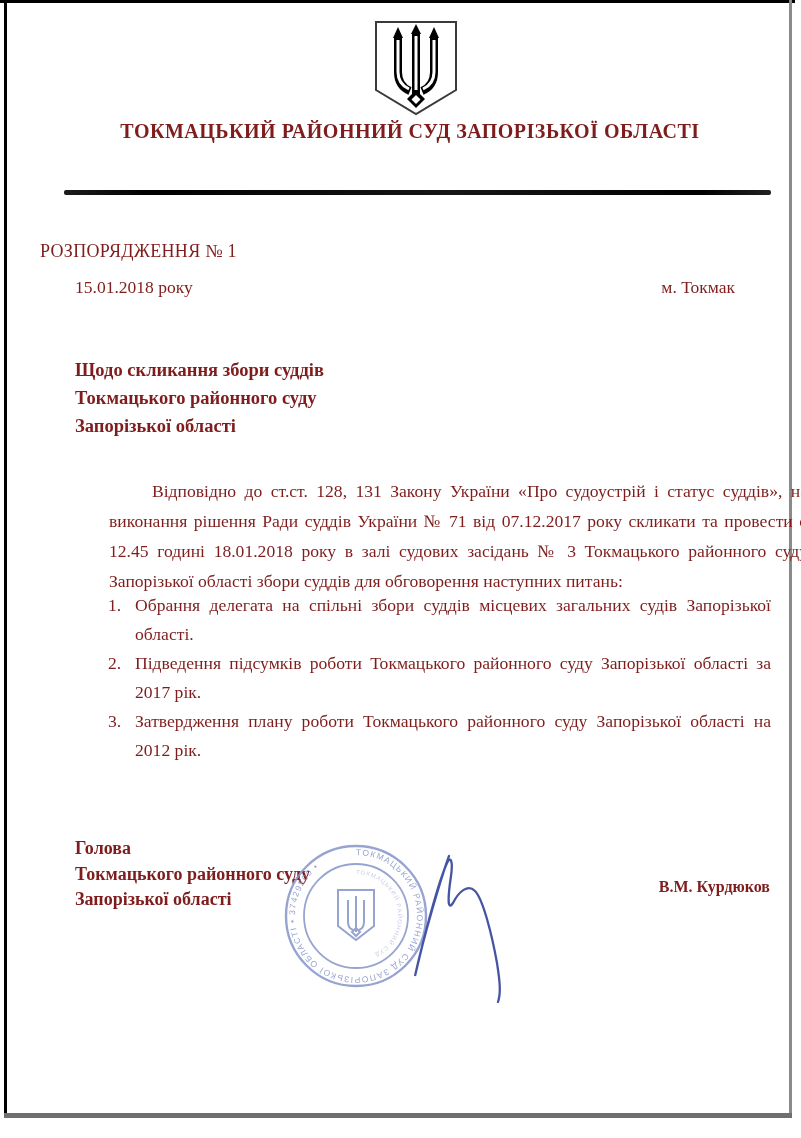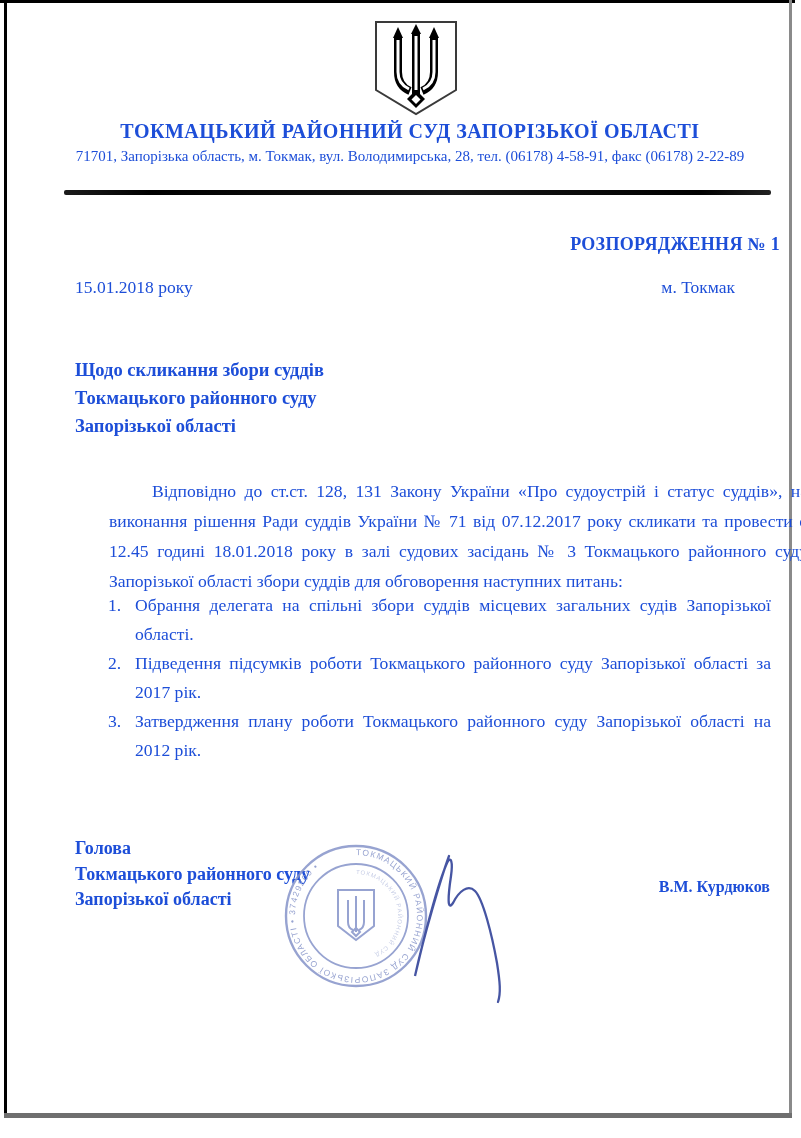--- a/index.html
+++ b/index.html
@@ -1,35 +1,35 @@
 <!DOCTYPE html>
 <html><head>
 <meta charset="utf-8">
 <style>
   html,body{margin:0;padding:0;background:#fff;}
   .page{
     position:relative;width:801px;height:1138px;background:#fff;overflow:hidden;
-    font-family:"Liberation Serif","DejaVu Serif",serif;color:#1d4ed8;
+    font-family:"Liberation Serif","DejaVu Serif",serif;color:#7f1d1d;
   }
   
   .b-top{position:absolute;left:0;top:0;width:795px;height:3px;background:#000;}
   .b-left{position:absolute;left:4px;top:0;width:3px;height:1116px;background:#000;}
   .b-right{position:absolute;left:789px;top:0;width:3px;height:1116px;background:#8a8a8a;}
   .b-bottom{position:absolute;left:4px;top:1113px;width:788px;height:5px;background:#6f6f6f;}
 
   .emblem{position:absolute;left:372px;top:20px;}
   .court-name{position:absolute;left:40px;top:120px;width:740px;text-align:center;
     font-size:20px;font-weight:bold;letter-spacing:.5px;}
   .addr{position:absolute;left:40px;top:148px;width:740px;text-align:center;font-size:15px;}
   .email{position:absolute;left:40px;top:168px;width:740px;text-align:center;font-size:15.5px;}
   .rule{position:absolute;left:64px;top:190px;width:707px;height:5px;border-radius:2px;
     background:linear-gradient(90deg,#1c1c1c,#000 12%,#161616 55%,#000 90%,#222);}
 
-  .doc-title{position:absolute;left:40px;top:234px;width:740px;text-align:right;
-    font-size:18px;font-weight:bold;letter-spacing:.3px;}
+  .doc-title{position:absolute;left:40px;top:241px;width:740px;text-align:left;
+    font-size:18px;font-weight:normal;letter-spacing:.3px;}
   .date-row{position:absolute;left:75px;top:277px;width:660px;display:flex;
     justify-content:space-between;font-size:17.5px;}
   .subject{position:absolute;left:75px;top:356px;font-size:18.5px;font-weight:bold;line-height:28px;}
 
   .para{position:absolute;left:73px;width:699px;font-size:17.6px;line-height:30px;
     text-align:justify;text-indent:43px;margin-left:36px;}
   .para.body{top:476px;}
   .para.closing{top:735px;}
 
   .agenda{position:absolute;left:108px;top:591px;width:663px;font-size:17.6px;line-height:29px;}
@@ -72,21 +72,20 @@
       </g>
       <polygon points="-23,18 -18,7 -13,18" fill="#000"></polygon>
       <polygon points="13,18 18,7 23,18" fill="#000"></polygon>
       <polygon points="-5,14 0,4 5,14" fill="#000"></polygon>
       <path d="M0,70 l9,9 -9,9 -9,-9 z" fill="#000"></path>
       <path d="M0,75 l4.5,4.5 -4.5,4.5 -4.5,-4.5 z" fill="#fff"></path>
     </g>
   </svg>
 
   <div class="court-name">ТОКМАЦЬКИЙ РАЙОННИЙ СУД ЗАПОРІЗЬКОЇ ОБЛАСТІ</div>
-  <div class="addr">71701, Запорізька область, м. Токмак, вул. Володимирська, 28, тел. (06178) 4-58-91, факс (06178) 2-22-89</div>
   <div class="rule"></div>
 
   <div class="doc-title">РОЗПОРЯДЖЕННЯ № 1</div>
   <div class="date-row">
     <span>15.01.2018 року</span>
     <span>м. Токмак</span>
   </div>
 
   <div class="subject">
     <div>Щодо скликання збори суддів</div>

